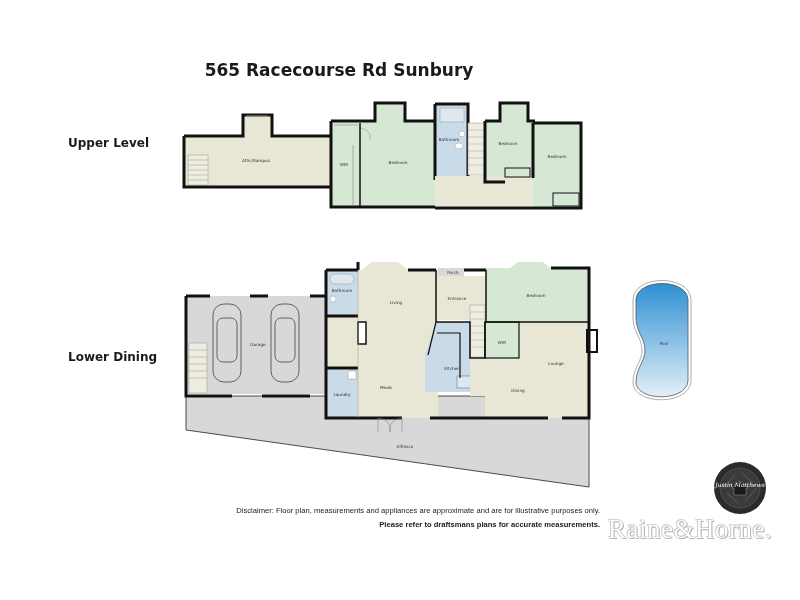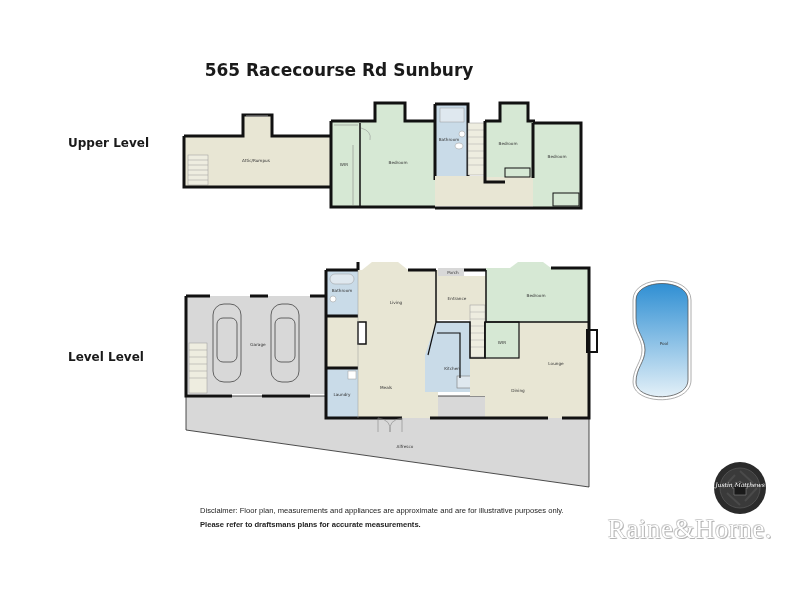--- a/index.html
+++ b/index.html
@@ -1,31 +1,31 @@
 <!DOCTYPE html>
 <html><head>
   <meta charset="utf-8">
   <style>
     html, body { margin: 0; padding: 0; background: #ffffff; }
     body { width: 800px; height: 600px; position: relative; overflow: hidden; font-family: "DejaVu Sans", sans-serif; }
     .title { position: absolute; left: 0; width: 678px; top: 60px; text-align: center; font-size: 17px; font-weight: bold; color: #1a1a1a; }
     .level-label { position: absolute; font-size: 12px; font-weight: bold; color: #1a1a1a; }
     svg.plan { position: absolute; left: 0; top: 0; }
     .room-label { font-family: "DejaVu Sans", sans-serif; font-size: 4.2px; fill: #333; text-anchor: middle; }
-    .disclaimer { position: absolute; left: 200px; width: 400px; text-align: left; font-family: "Liberation Sans", sans-serif; font-size: 7.6px; color: #222; line-height: 14px; }
+    .disclaimer { position: absolute; left: 200px; width: 400px; text-align: right; font-family: "Liberation Sans", sans-serif; font-size: 7.6px; color: #222; line-height: 14px; }
     .brand { position: absolute; left: 608px; top: 514px; font-family: Liberation Serif, serif; font-size: 27px; color: #ffffff; letter-spacing: 0.5px;
       text-shadow: 0 0 1px #999, 0 0 1px #999, 1px 1px 0 #bbb, -1px -1px 0 #ddd; }
     .logo { position: absolute; left: 713px; top: 461px; width: 54px; height: 54px; }
   </style>
 </head>
 <body>
 
 <div class="title">565 Racecourse Rd Sunbury</div>
 <div class="level-label" style="left:68px; top:136px;">Upper Level</div>
-<div class="level-label" style="left:68px; top:350px;">Level Level</div>
+<div class="level-label" style="left:68px; top:350px;">Lower Dining</div>
 
 <svg class="plan" width="800" height="600" viewBox="0 0 800 600">
   <defs>
     <linearGradient id="poolGrad" x1="0" y1="0" x2="0" y2="1">
       <stop offset="0%" stop-color="#2f8fd3"></stop>
       <stop offset="100%" stop-color="#e3f0f8"></stop>
     </linearGradient>
   </defs>
 
   <g>

